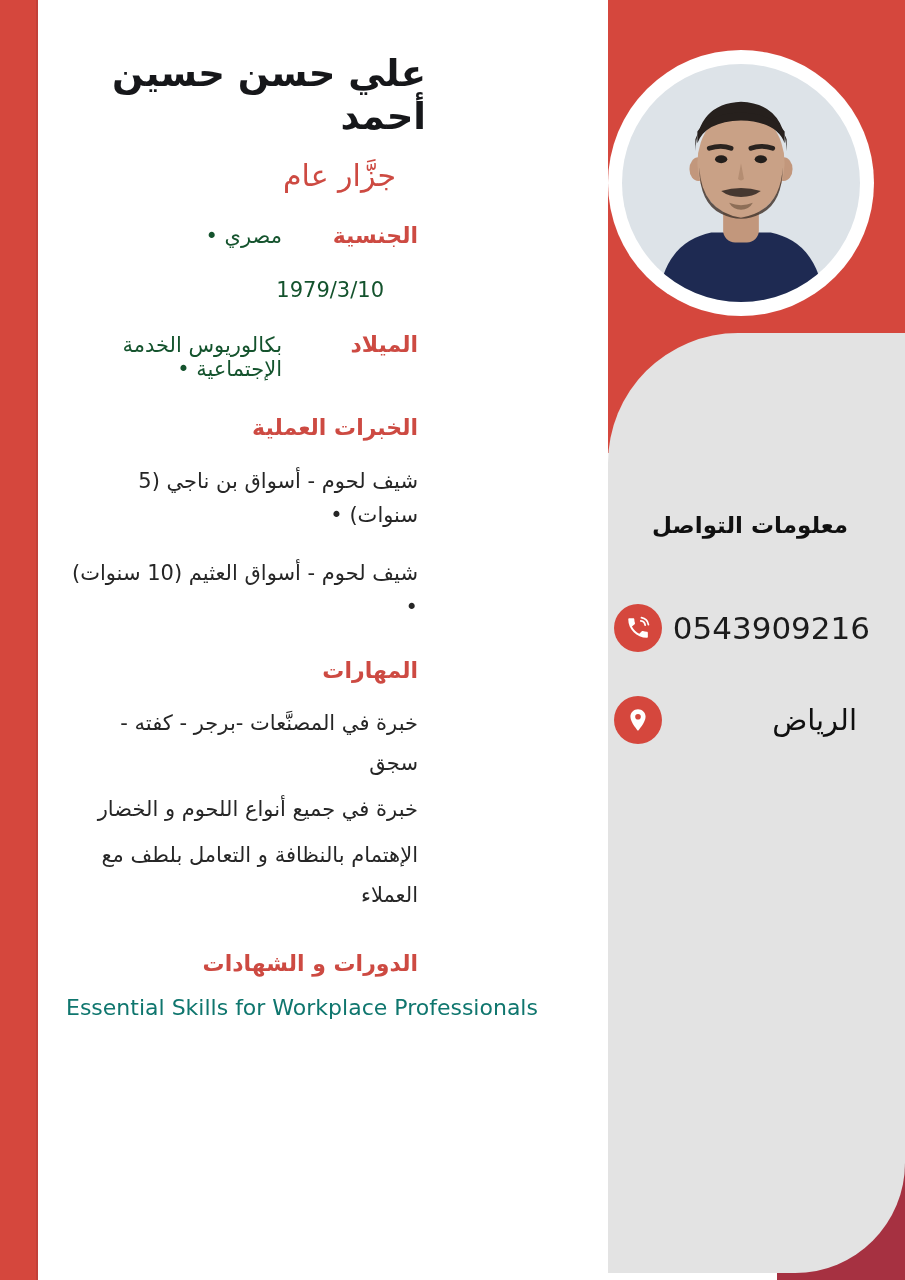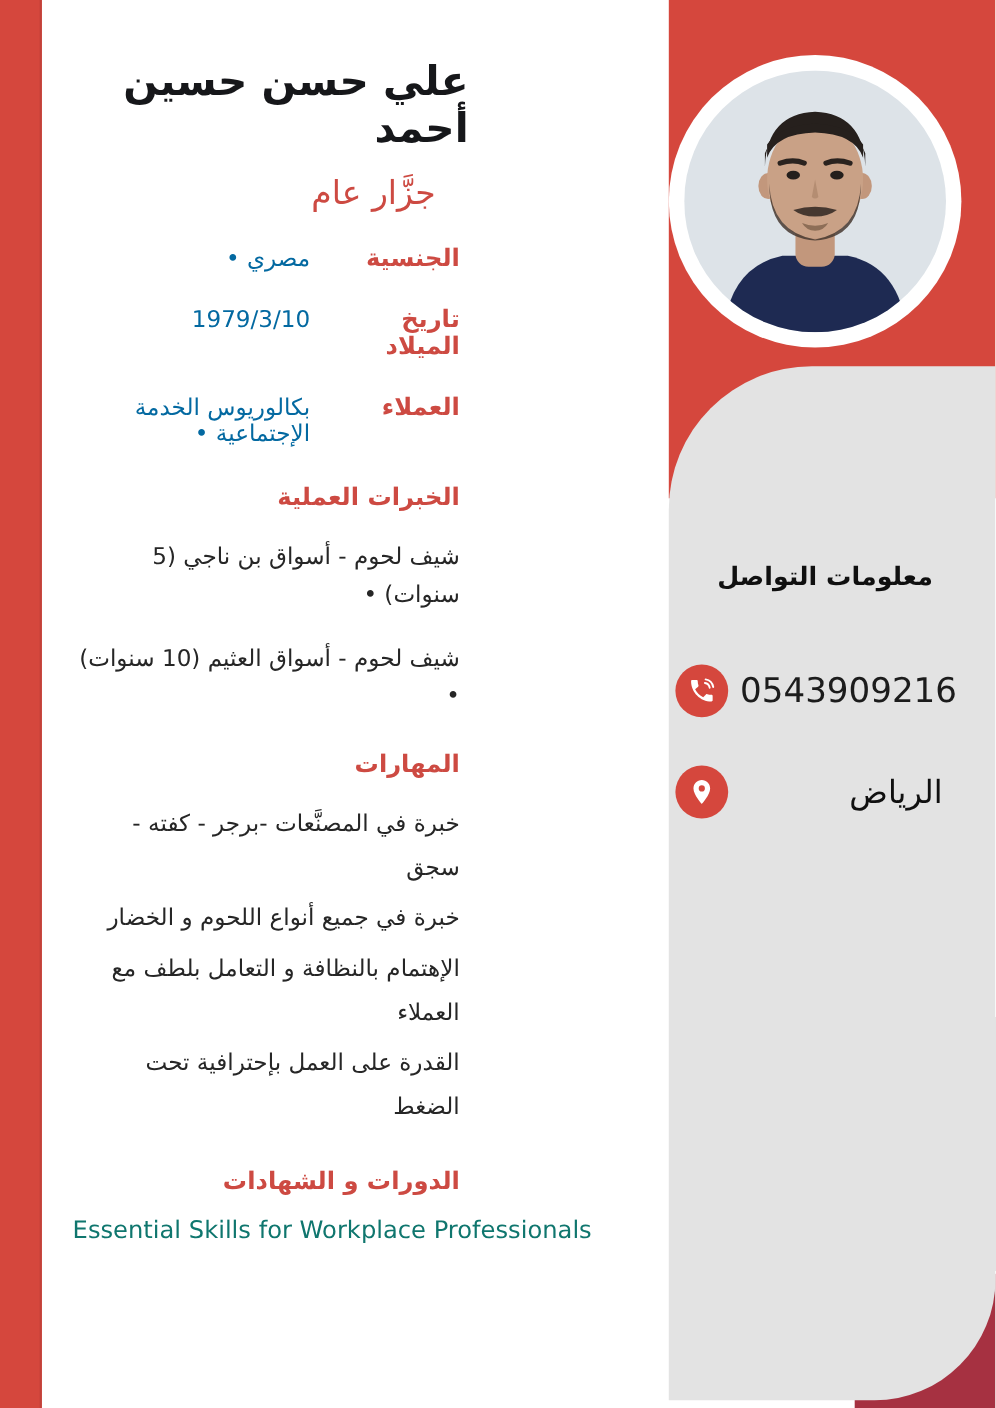--- a/index.html
+++ b/index.html
@@ -52,21 +52,21 @@
     margin-top:50px; font-size:20px; line-height:38px; color:#3d3d3d;
   }
   .fields { margin-top:22px; margin-left:0; margin-right:26px; }
   .field-row {
     display:flex; flex-direction:row; align-items:baseline;
     margin-top:30px;
   }
   .field-label {
     width:102px; flex:0 0 102px; color:#cd4a42; font-weight:bold; font-size:22px;
   }
-  .field-value { flex:1; font-size:21px; color:#0369a1; padding-left:4px; margin-right:34px; }
+  .field-value { flex:1; font-size:21px; color:#14532d; padding-left:4px; margin-right:34px; }
   .section { margin-top:34px; margin-right:26px; }
   .section-title { color:#cd4a42; font-weight:bold; font-size:22px; }
   .section .item { font-size:21px; color:#262626; margin-top:24px; line-height:34px; }
   .skills .item { margin-top:6px; line-height:40px; }
   .courses { margin-top:36px; }
   .courses .item-en {
     direction:ltr; text-align:right; white-space:nowrap;
     font-size:22px; color:#0f766e; margin-top:16px; line-height:32px;
   }
   
@@ -120,42 +120,40 @@
   <h1 class="name">علي حسن حسين أحمد</h1>
   <h2 class="job-title">جزَّار عام</h2>
 
 
   <div class="fields">
     <div class="field-row">
       <span class="field-label">الجنسية</span>
       <span class="field-value">مصري •</span>
     </div>
     <div class="field-row">
-      <span class="field-label">تاريخ الميلاد</span>
       <span class="field-value">1979/3/10</span>
     </div>
     <div class="field-row">
-      <span class="field-label">العملاء</span>
+      <span class="field-label">الميلاد</span>
       <span class="field-value">بكالوريوس الخدمة الإجتماعية •</span>
     </div>
   </div>
 
   <div class="section experience">
     <div class="section-title">الخبرات العملية</div>
     <div class="item">شيف لحوم - أسواق بن ناجي (5 سنوات) •</div>
     <div class="item">شيف لحوم - أسواق العثيم  (10 سنوات) •</div>
   </div>
 
   <div class="section skills">
     <div class="section-title">المهارات</div>
     <div style="height:14px"></div>
     <div class="item">خبرة في المصنَّعات -برجر - كفته - سجق</div>
     <div class="item">خبرة في جميع أنواع اللحوم و الخضار</div>
     <div class="item">الإهتمام بالنظافة و التعامل بلطف مع العملاء</div>
-    <div class="item">القدرة على العمل بإحترافية تحت الضغط</div>
   </div>
 
   <div class="section courses">
     <div class="section-title">الدورات و الشهادات</div>
     <div class="item-en">Essential Skills for Workplace Professionals</div>
   </div>
 </div>
 
 <div class="contact-title">معلومات التواصل</div>
 

